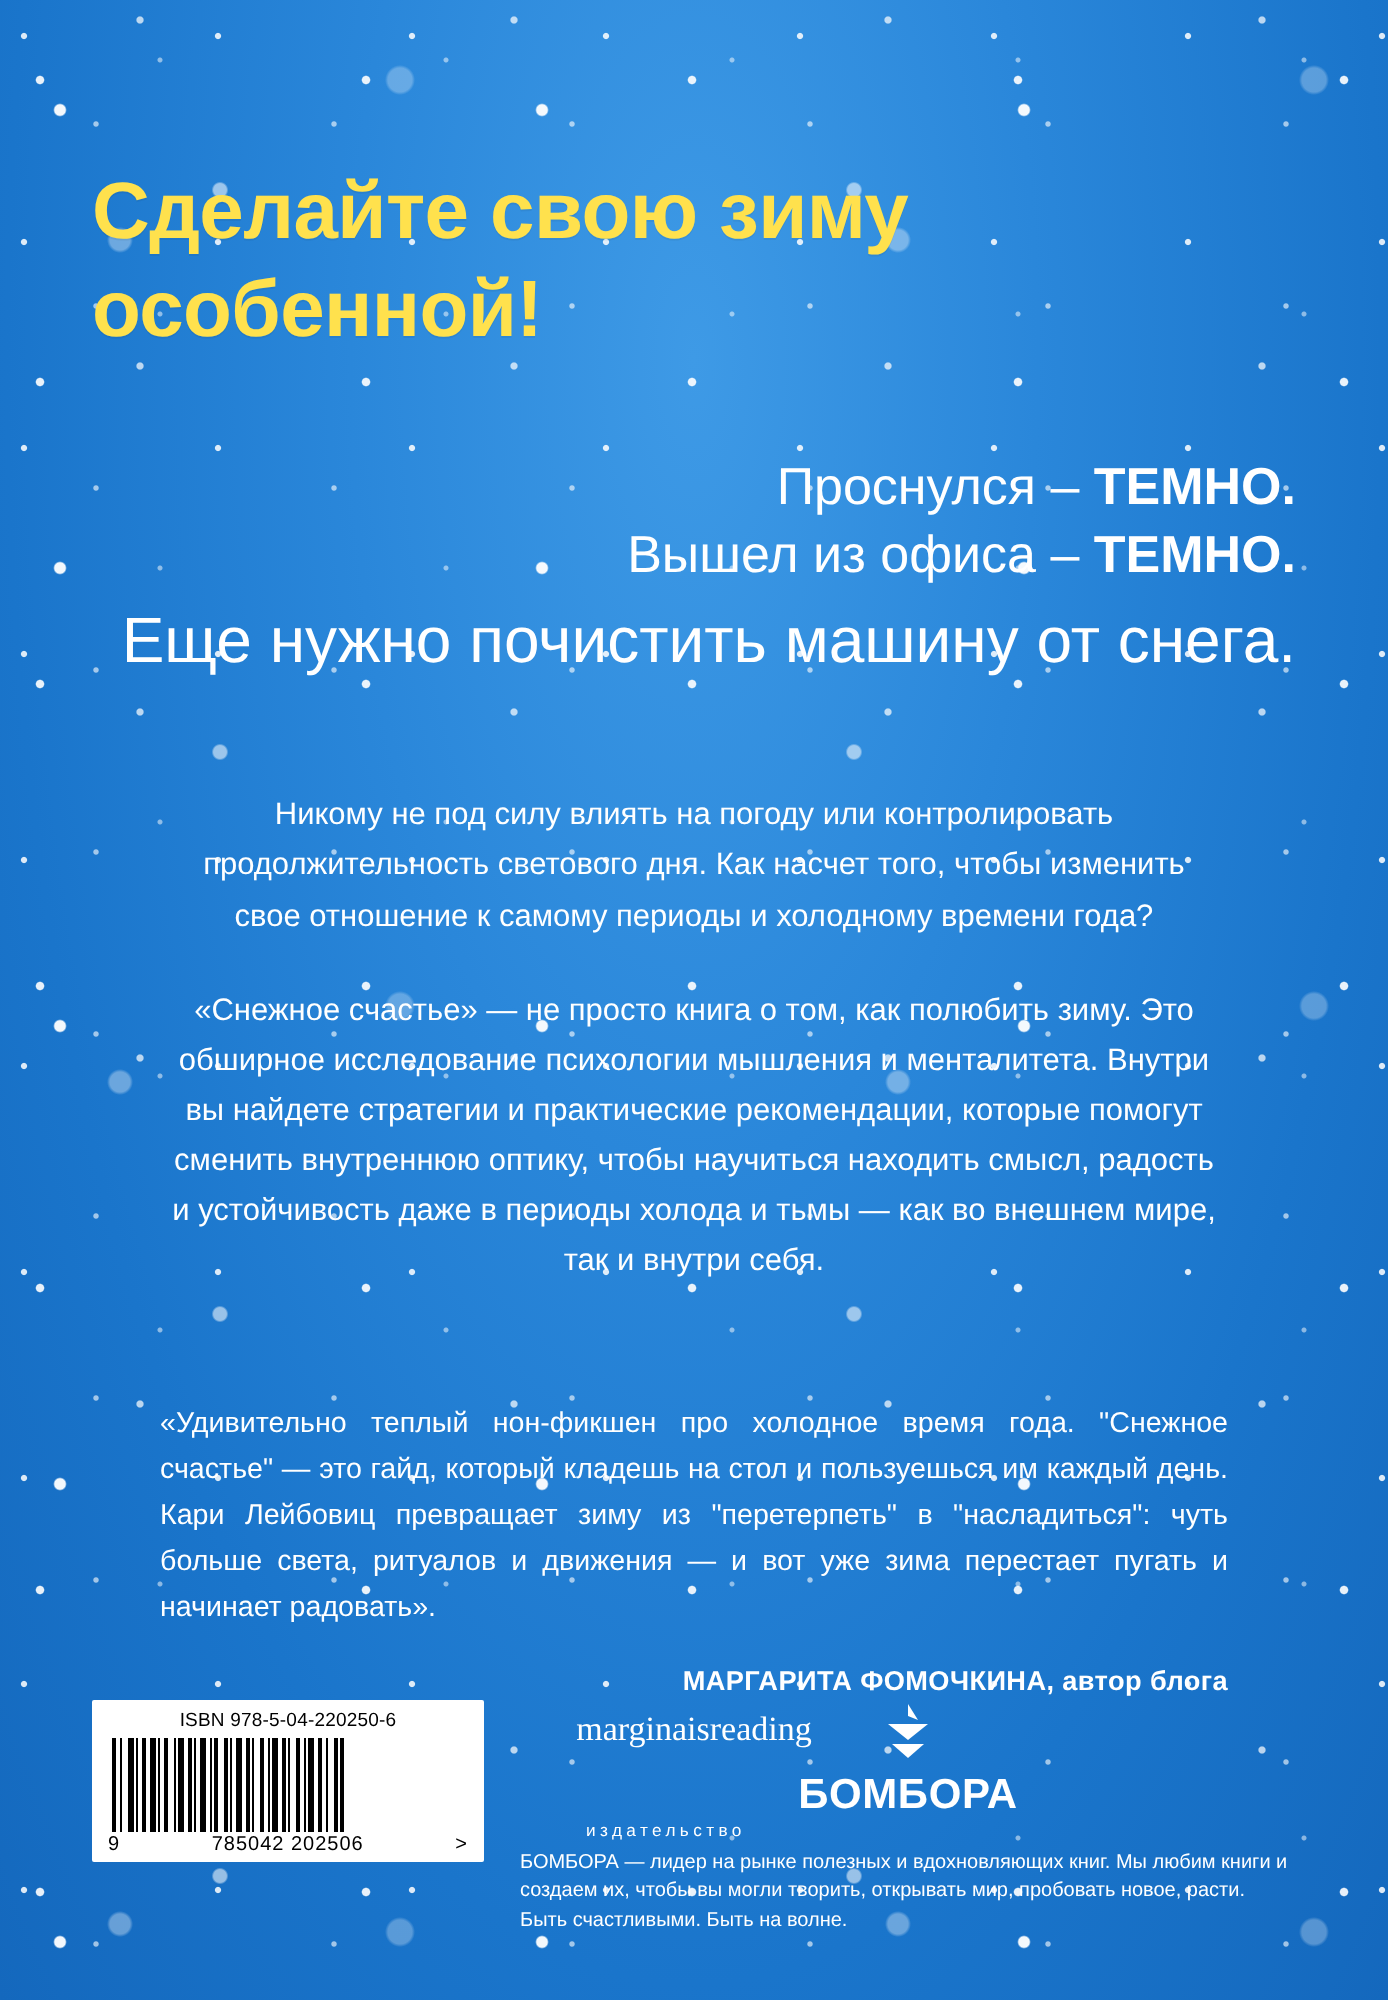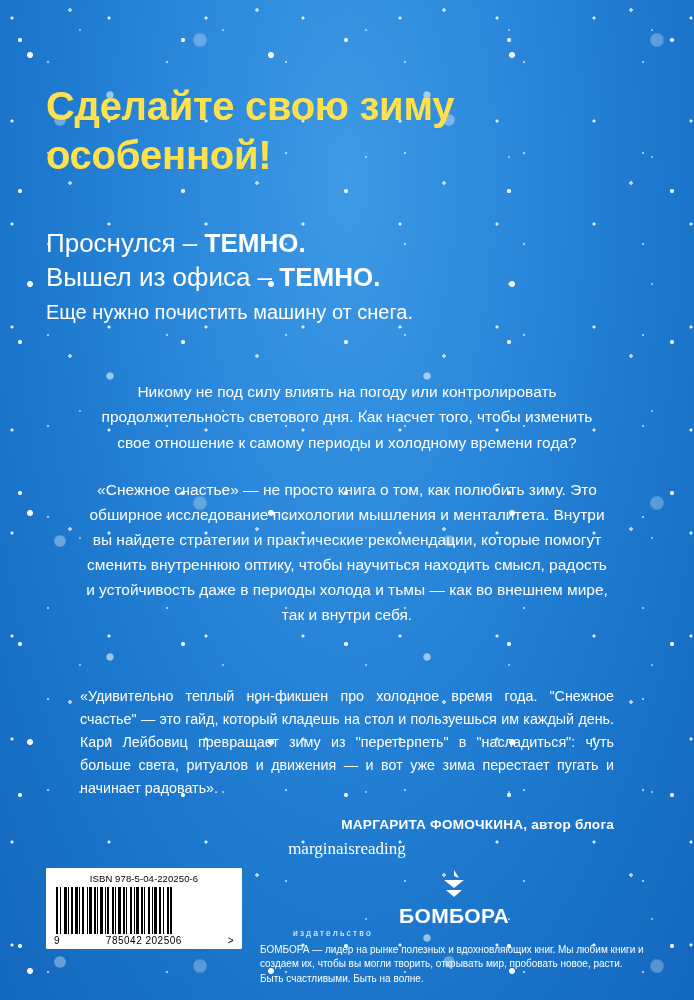--- a/index.html
+++ b/index.html
@@ -68,29 +68,29 @@
     color: #ffe14d;
     font-size: 40px;
     line-height: 1.22;
     font-weight: bold;
     letter-spacing: -0.3px;
     text-shadow: 0 1px 0 rgba(0,0,0,0.05);
   }
 
   .sub-block {
     margin-top: 46px;
-    text-align: left;
+    text-align: right;
     color: #ffffff;
   }
   .sub-line {
     line-height: 1.33;
   }
   .sub-line.l1 { font-size: 26px; }
   .sub-line.l2 { font-size: 26px; }
-  .sub-line.l3 { font-size: 20px; margin-top: 4px; }
+  .sub-line.l3 { font-size: 32px; margin-top: 4px; }
   .sub-line.l4 {
     font-size: 26px;
     font-weight: bold;
     margin-top: 12px;
     letter-spacing: 0.2px;
   }
   .bold { font-weight: bold; }
 
   .body-block {
     margin-top: 54px;
@@ -126,21 +126,21 @@
     font-size: 17px;
     font-family: "Liberation Serif", serif;
     font-weight: normal;
   }
 
   
   .footer {
     position: absolute;
     left: 0;
     right: 0;
-    bottom: 14px;
+    bottom: 32px;
     z-index: 3;
     padding: 0 46px;
     display: flex;
     align-items: flex-start;
     gap: 18px;
   }
 
   .barcode-box {
     background: #ffffff;
     width: 196px;

